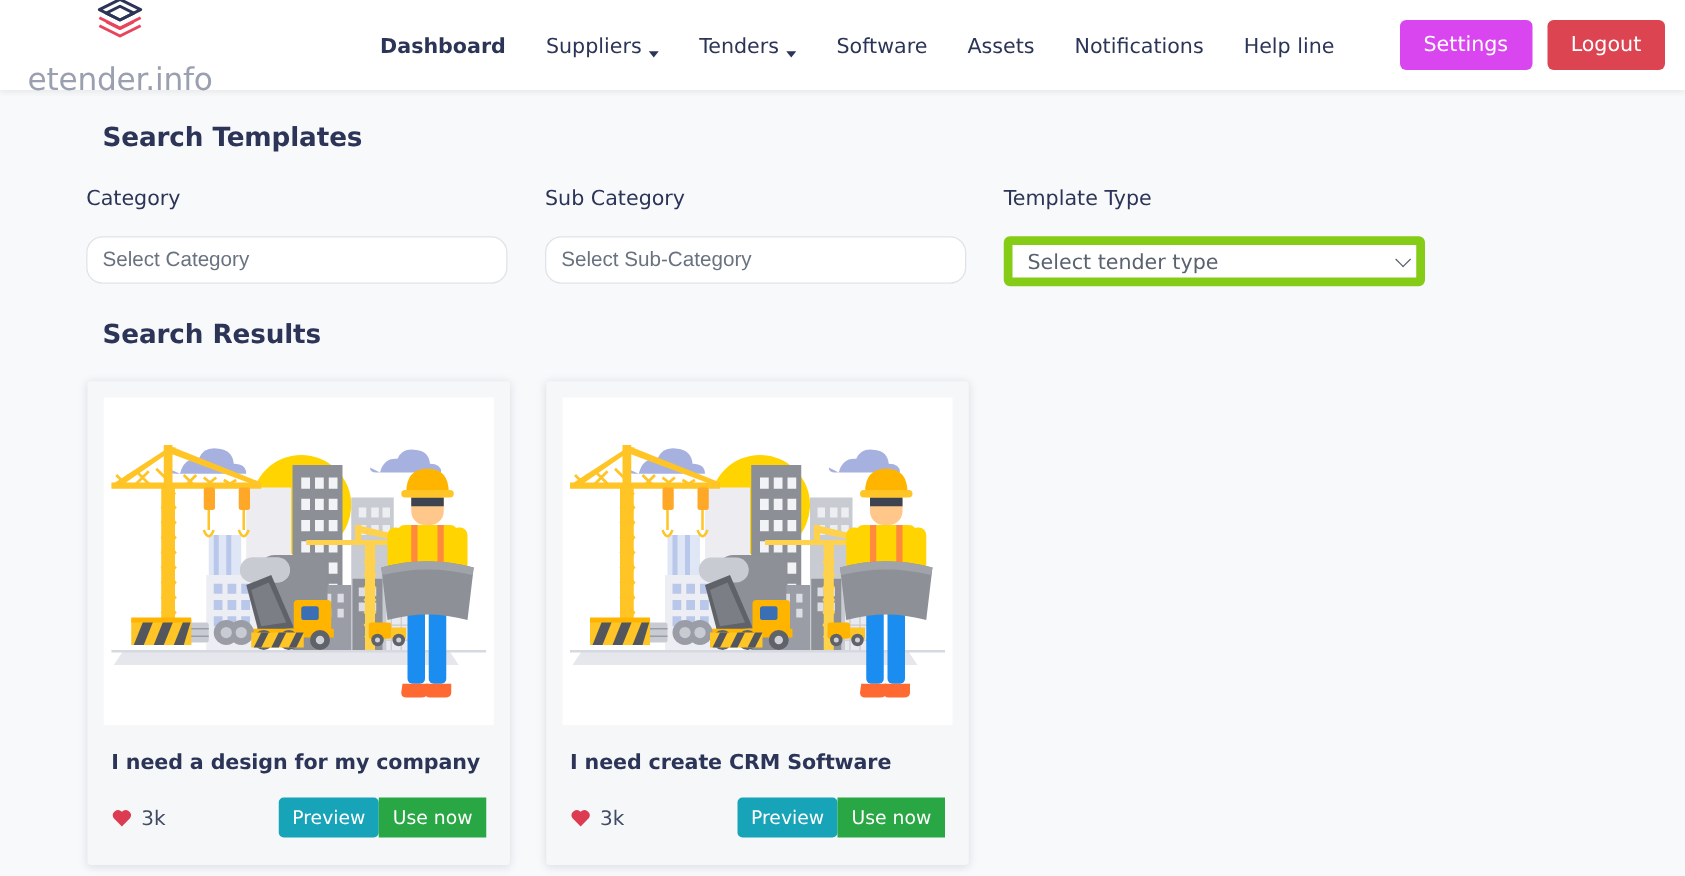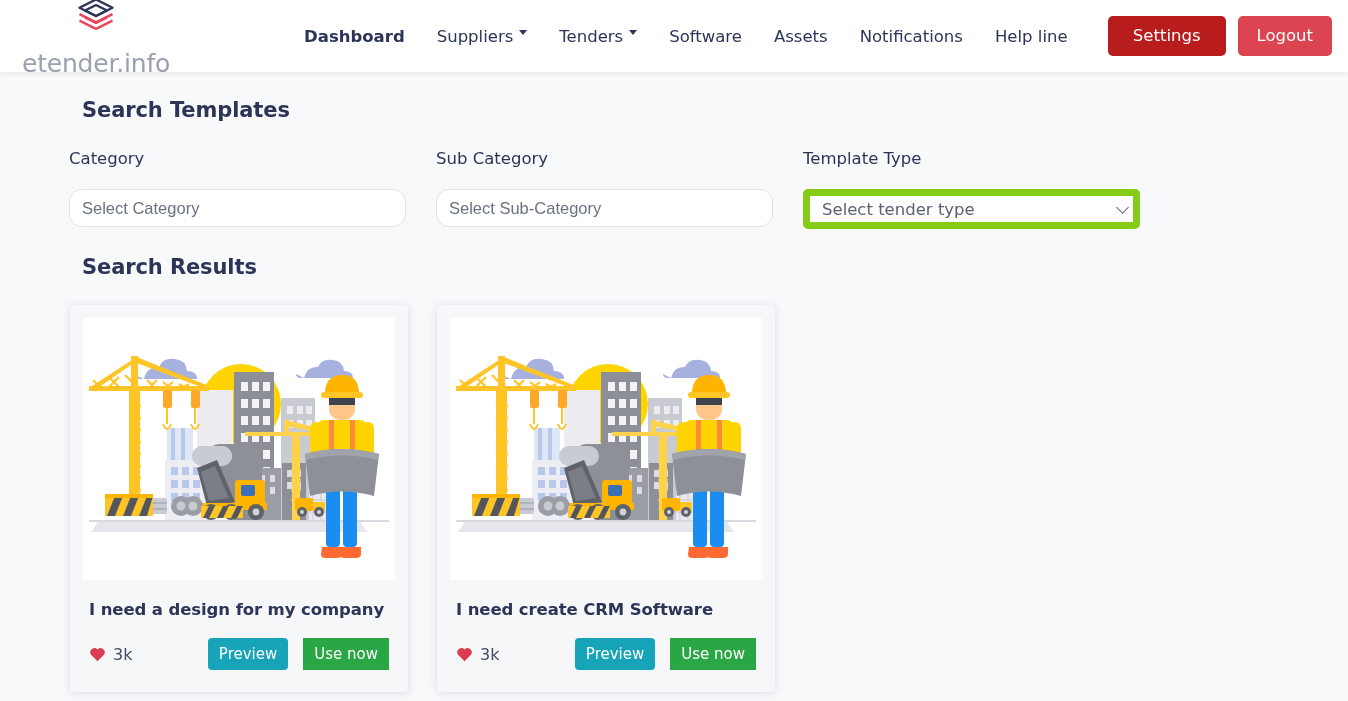--- a/index.html
+++ b/index.html
@@ -46,21 +46,21 @@
   }
 
   .nav-links {
     display: flex;
     align-items: center;
     gap: 0;
     margin-left: 118px;
   }
   .nav-item {
     display: flex;
-    align-items: flex-start;
+    align-items: flex-end;
     gap: 6px;
     padding: 8px 16px;
     font-size: 16.5px;
     color: #2c3557;
     text-decoration: none;
     white-space: nowrap;
     cursor: pointer;
   }
   .nav-item.active { font-weight: bold; }
   .caret {
@@ -80,21 +80,21 @@
   }
   .btn {
     border: none;
     border-radius: 5px;
     font-size: 16.5px;
     font-family: inherit;
     color: #ffffff;
     cursor: pointer;
     line-height: 1;
   }
-  .btn-settings { background: #b91c1c; padding: 12px 25px; text-align: center; }
+  .btn-settings { background: #d946ef; padding: 12px 19px; text-align: center; }
   .btn-logout   { background: #dc4452; padding: 12px 19px; }
 
   
   .page {
     padding: 0;
     height: 629px;
     overflow: hidden;
   }
   .container {
     width: 1210px;
@@ -207,21 +207,21 @@
     display: flex;
     align-items: center;
     gap: 7px;
     font-size: 16px;
     color: #3f4a63;
   }
   .heart-icon { display: block; }
   .card-actions {
     margin-left: auto;
     display: flex;
-    gap: 15px;
+    gap: 0;
   }
   .btn-preview {
     background: #17a3b8;
     color: #fff;
     border: none;
     border-radius: 4px;
     padding: 7px 11px;
     font-size: 15px;
     font-family: inherit;
     cursor: pointer;

